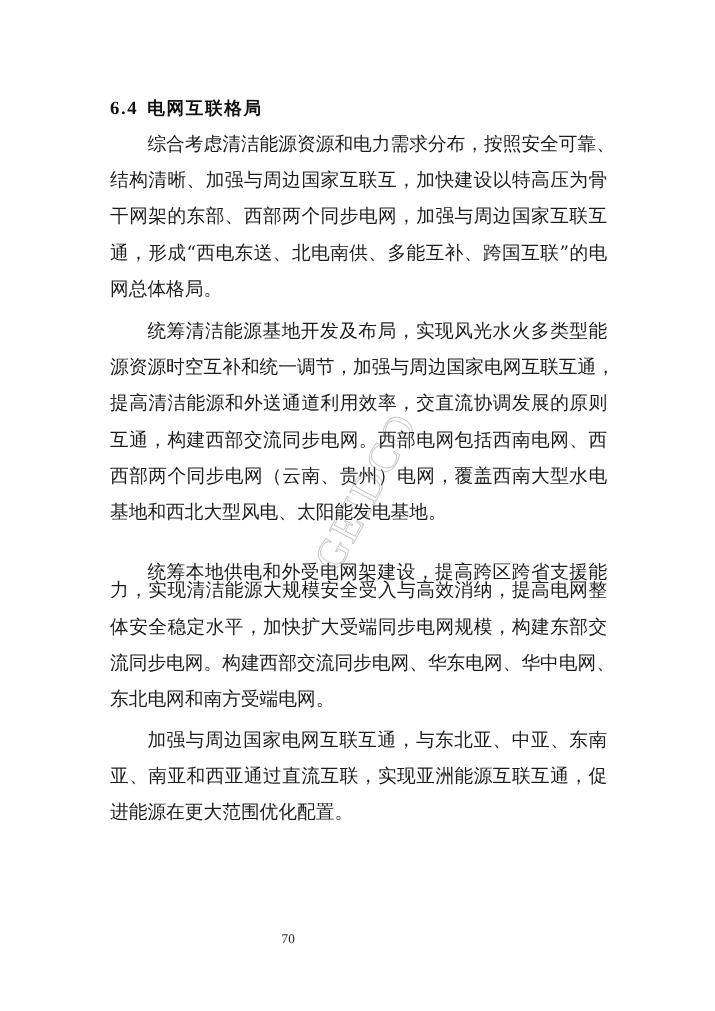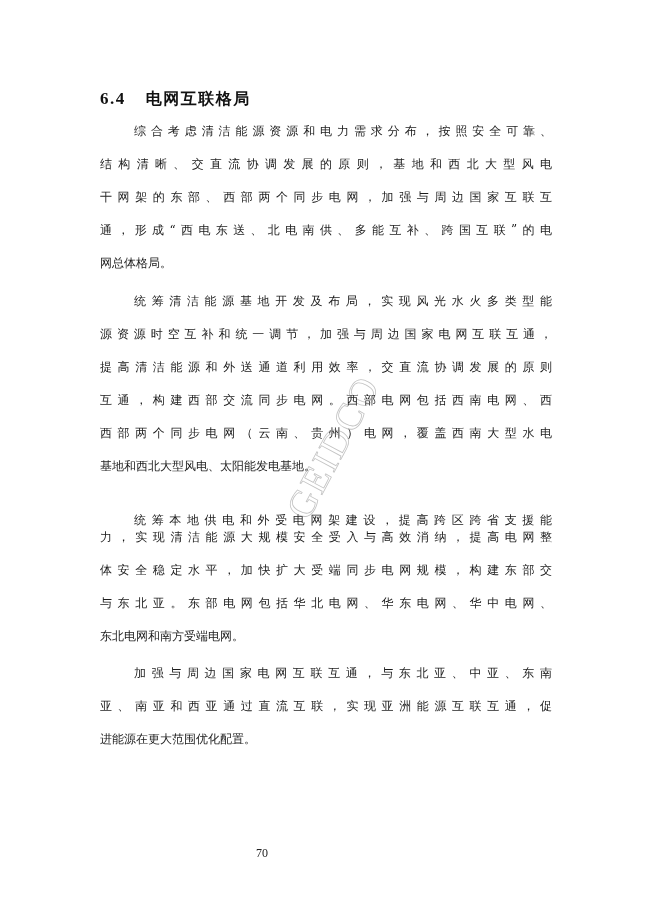--- a/index.html
+++ b/index.html
@@ -27,27 +27,27 @@
       top: 89px;
       font-size: 16px;
       font-weight: bold;
       letter-spacing: 1.5px;
       white-space: nowrap;
       color: #111;
     }
     .heading .num {
       font-family: "Liberation Serif", serif;
       font-size: 17px;
-      margin-right: 20px;
+      margin-right: 8px;
     }
     .line {
       position: absolute;
       left: 100px;
       width: 452px;
-      font-size: 12px;
+      font-size: 17px;
       line-height: 20px;
       white-space: nowrap;
       text-align: justify;
       text-align-last: justify;
       color: #1c1c1c;
     }
     .line.indent {
       left: 134px;
       width: 418px;
     }
@@ -82,40 +82,40 @@
 <body>
 
 <div class="page">
 
   <div class="heading">
     <span class="num">6.4</span><span>电网互联格局</span>
   </div>
 
   <div>
     <div class="line indent" style="top:121px">综合考虑清洁能源资源和电力需求分布，按照安全可靠、</div>
-    <div class="line" style="top:154px">结构清晰、交直流协调发展的原则，基地和西北大型风电</div>
+    <div class="line" style="top:154px">结构清晰、加强与周边国家互联互，加快建设以特高压为骨</div>
     <div class="line" style="top:187px">干网架的东部、西部两个同步电网，加强与周边国家互联互</div>
     <div class="line" style="top:220px">通，形成“西电东送、北电南供、多能互补、跨国互联”的电</div>
     <div class="line last" style="top:253px">网总体格局。</div>
   </div>
 
   <div>
     <div class="line indent" style="top:291px">统筹清洁能源基地开发及布局，实现风光水火多类型能</div>
     <div class="line" style="top:324px">源资源时空互补和统一调节，加强与周边国家电网互联互通，</div>
     <div class="line" style="top:357px">提高清洁能源和外送通道利用效率，交直流协调发展的原则</div>
     <div class="line" style="top:390px">互通，构建西部交流同步电网。西部电网包括西南电网、西</div>
     <div class="line" style="top:423px">西部两个同步电网（云南、贵州）电网，覆盖西南大型水电</div>
     <div class="line last" style="top:456px">基地和西北大型风电、太阳能发电基地。</div>
   </div>
 
   <div>
     <div class="line indent" style="top:510px">统筹本地供电和外受电网架建设，提高跨区跨省支援能</div>
     <div class="line" style="top:527px">力，实现清洁能源大规模安全受入与高效消纳，提高电网整</div>
     <div class="line" style="top:560px">体安全稳定水平，加快扩大受端同步电网规模，构建东部交</div>
-    <div class="line" style="top:593px">与东北亚。东部电网包括华北电网、华东电网、华中电网、</div>
+    <div class="line" style="top:593px">流同步电网。构建西部交流同步电网、华东电网、华中电网、</div>
     <div class="line last" style="top:626px">东北电网和南方受端电网。</div>
   </div>
 
   <div>
     <div class="line indent" style="top:663px">加强与周边国家电网互联互通，与东北亚、中亚、东南</div>
     <div class="line" style="top:696px">亚、南亚和西亚通过直流互联，实现亚洲能源互联互通，促</div>
     <div class="line last" style="top:729px">进能源在更大范围优化配置。</div>
   </div>
 
   <div class="watermark">GEIDCO</div>

